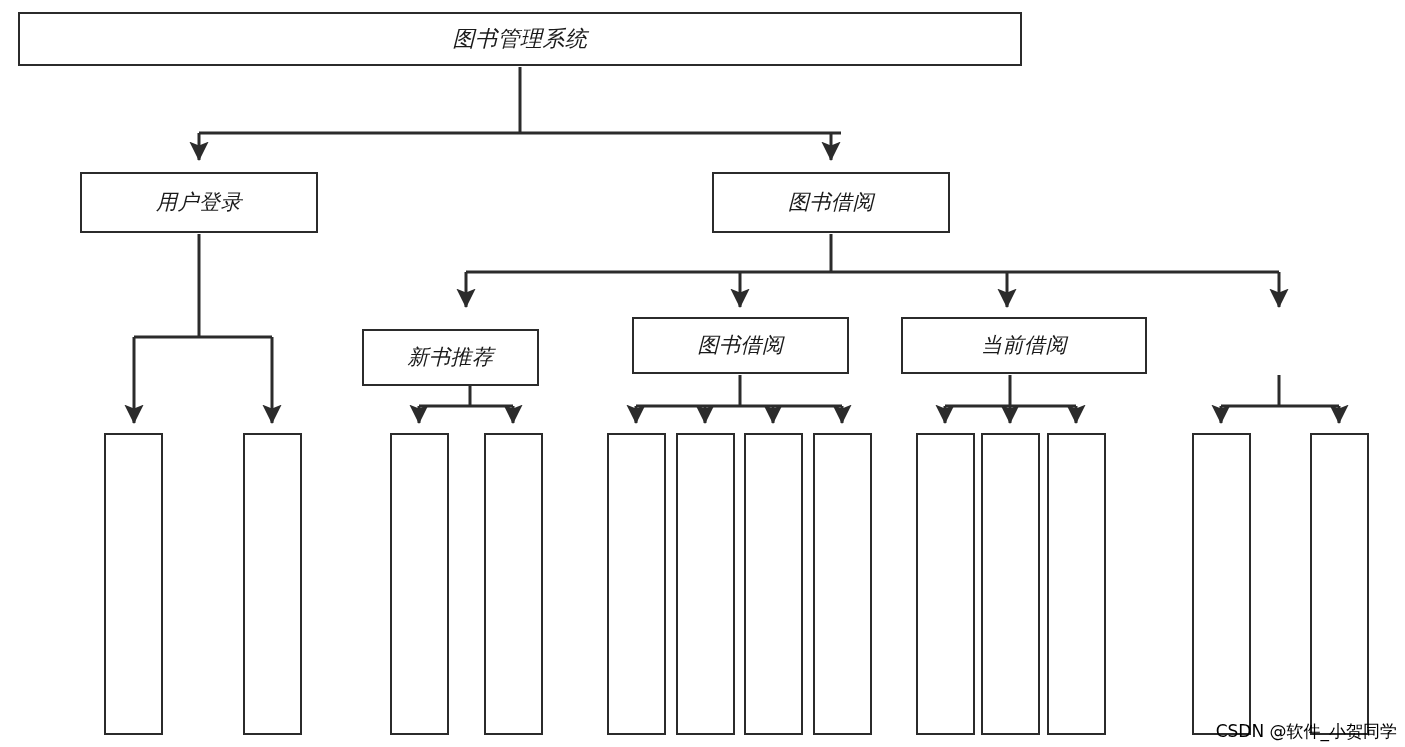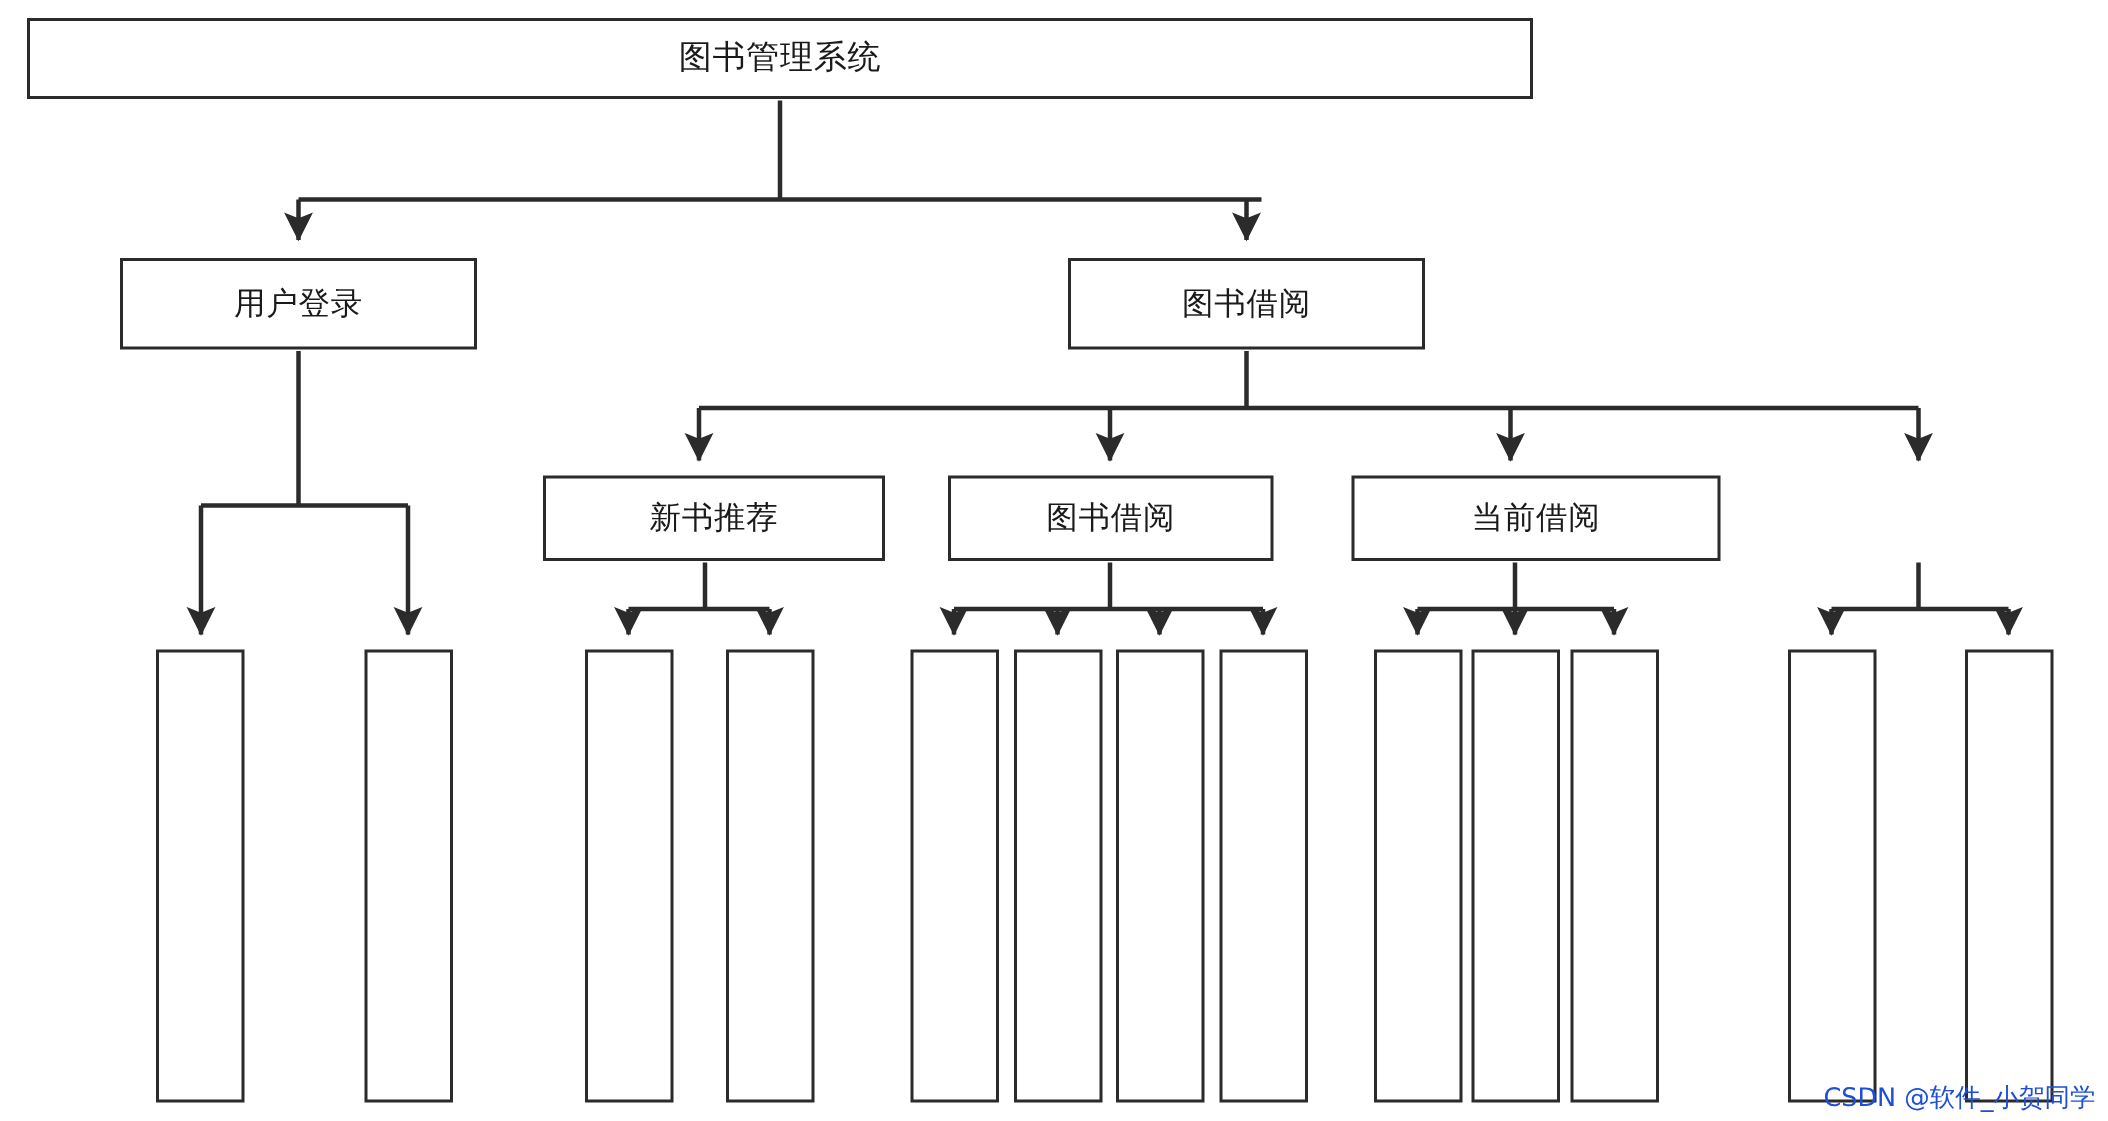--- a/index.html
+++ b/index.html
@@ -35,20 +35,21 @@
     align-items: center;
     justify-content: center;
     color: #1a1a1a;
     z-index: 2;
   }
   .node .label {
     display: block;
     text-align: left;
     line-height: 1.18;
     letter-spacing: 0.5px;
+    font-style: italic;
   }
   
   .node.horiz .label {
     writing-mode: horizontal-tb;
     font-size: 21px;
   }
   .node.root .label {
     font-size: 22px;
   }
   
@@ -67,21 +68,21 @@
     overflow: hidden;
   }
   .node.vert.tall-text .label {
     font-size: 20px;
   }
   .watermark {
     position: absolute;
     right: 8px;
     bottom: 4px;
     font-size: 17px;
-    color: #1d4ed8;
+    color: #000000;
     white-space: nowrap;
     z-index: 5;
     font-family: "DejaVu Sans", "Liberation Sans", sans-serif;
   }
 </style>
 </head>
 <body>
 
 <div id="canvas">
 
@@ -140,21 +141,21 @@
   </div>
 
   <div class="node horiz" style="left:80px; top:172px; width:238px; height:61px;">
     <span class="label">用户登录</span>
   </div>
 
   <div class="node horiz" style="left:712px; top:172px; width:238px; height:61px;">
     <span class="label">图书借阅</span>
   </div>
 
-  <div class="node horiz" style="left:362px; top:317px; width:228px; height:57px;">
+  <div class="node horiz" style="left:362px; top:329px; width:177px; height:57px;">
     <span class="label">新书推荐</span>
   </div>
 
   <div class="node horiz" style="left:632px; top:317px; width:217px; height:57px;">
     <span class="label">图书借阅</span>
   </div>
 
   <div class="node horiz" style="left:901px; top:317px; width:246px; height:57px;">
     <span class="label">当前借阅</span>
   </div>

